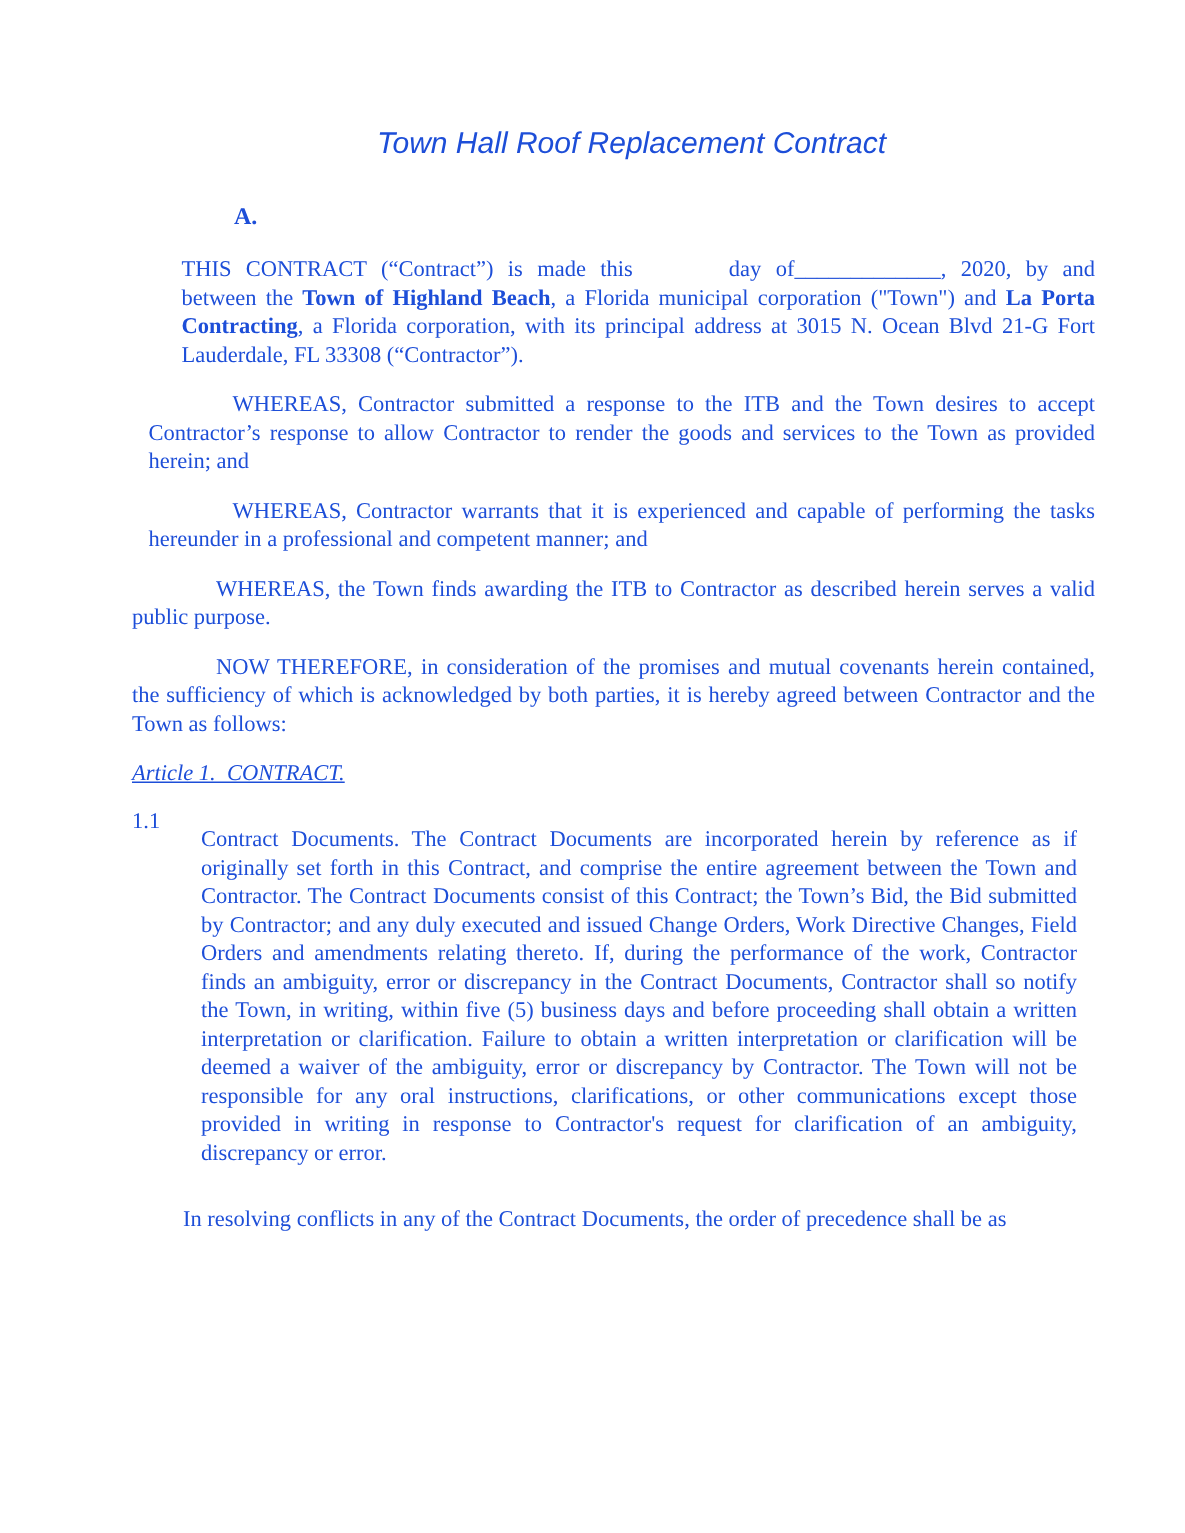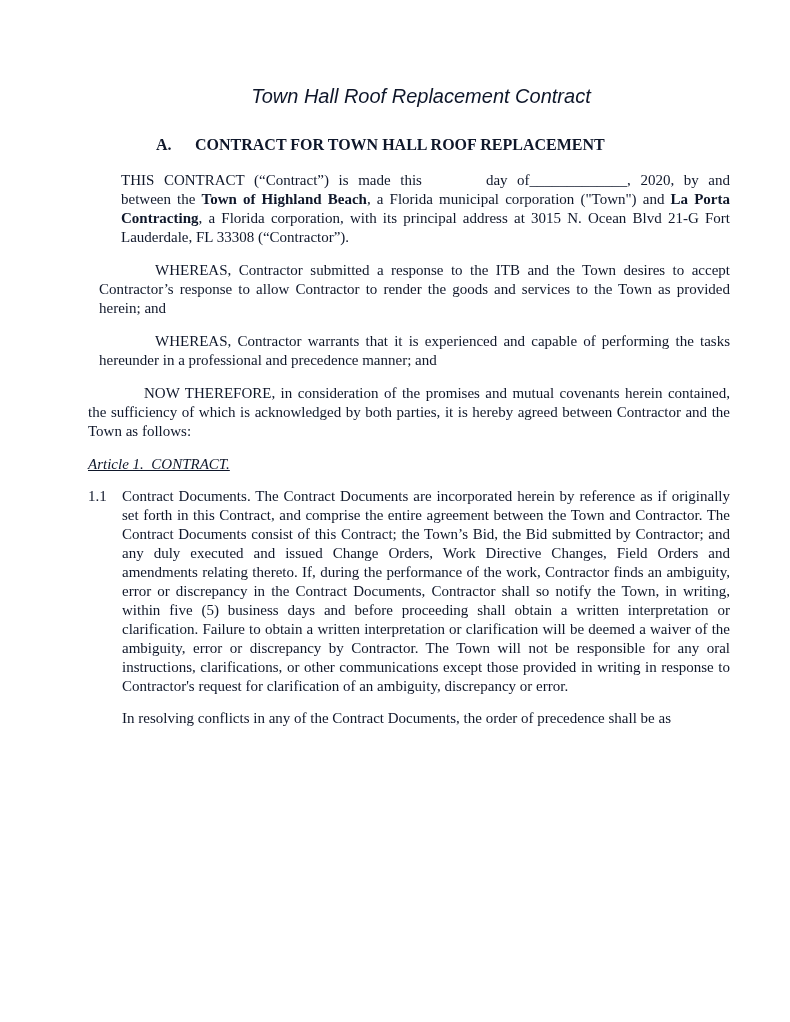--- a/index.html
+++ b/index.html
@@ -5,21 +5,21 @@
   html,body { margin:0; padding:0; background:#ffffff; }
   .page {
     position:relative;
     width:790px; height:1022px;
     box-sizing:border-box;
     background:#ffffff;
     padding:84px 60px 0 88px;
     font-family:"Liberation Serif", serif;
     font-size:15px;
     line-height:19px;
-    color:#0f172a;
+    color:#1d4ed8;
     overflow:hidden;
   }
   .doc-title {
     font-family:"Liberation Sans", sans-serif;
     font-style:italic;
     font-weight:normal;
     font-size:20px;
     line-height:24px;
     text-align:center;
     margin:0 0 0 24px;
@@ -36,40 +36,40 @@
   p { margin:0 0 14px 0; text-align:justify; }
   .intro { margin-top:16px;margin-left:33px; }
   .indent-first { text-indent:56px; }
   .whereas-list p:nth-child(-n+2) { margin-left:11px; }
   .b { font-weight:bold; }
   .gap { display:inline-block; width:64px; }
   .article-heading { margin:0 0 13px 0; text-align:left;font-style:italic; }
   .u { text-decoration:underline; }
   .clause { display:flex; margin:0 0 13px 0; }
   .clause-num { width:34px; flex:none; }
-  .clause-text { flex:1; margin:0; text-align:justify; }
+  .clause-text { flex:1; margin:12px; text-align:justify; }
   .closing { margin-left:34px; text-align:left; }
 </style>
 </head>
 <body>
 
 <div class="page">
 
   <h1 class="doc-title">Town Hall Roof Replacement Contract</h1>
 
   <div class="section-heading">
     <span class="heading-letter">A.</span>
-    <span class="heading-text">CONTRACT FOR TOWN HALL ROOF REPLACEMENT</span>
   </div>
 
   <p class="intro"><span>THIS CONTRACT (“Contract”) is made this</span><span class="gap"></span><span>day of_____________, 2020, by and between the </span><span class="b">Town of Highland Beach</span><span>, a Florida municipal corporation ("Town") and </span><span class="b">La Porta Contracting</span><span>, a Florida corporation, with its principal address at 3015 N. Ocean Blvd 21-G Fort Lauderdale, FL 33308 (“Contractor”).</span></p>
 
   <div class="whereas-list">
       <p class="indent-first">WHEREAS, Contractor submitted a response to the ITB and the Town desires to accept Contractor’s response to allow Contractor to render the goods and services to the Town as provided herein; and</p>
-      <p class="indent-first">WHEREAS, Contractor warrants that it is experienced and capable of performing the tasks hereunder in a professional and precedence manner; and</p>
+      <p class="indent-first">WHEREAS, Contractor warrants that it is experienced and capable of performing the tasks hereunder in a professional and competent manner; and</p>
+      <p class="indent-first">WHEREAS, the Town finds awarding the ITB to Contractor as described herein serves a valid public purpose.</p>
     </div>
 
   <p class="indent-first">NOW THEREFORE, in consideration of the promises and mutual covenants herein contained, the sufficiency of which is acknowledged by both parties, it is hereby agreed between Contractor and the Town as follows:</p>
 
   <p class="article-heading"><span class="u">Article 1.&nbsp; CONTRACT.</span></p>
 
   <div class="clause">
     <span class="clause-num">1.1</span>
     <p class="clause-text">Contract Documents. The Contract Documents are incorporated herein by reference as if originally set forth in this Contract, and comprise the entire agreement between the Town and Contractor. The Contract Documents consist of this Contract; the Town’s Bid, the Bid submitted by Contractor; and any duly executed and issued Change Orders, Work Directive Changes, Field Orders and amendments relating thereto. If, during the performance of the work, Contractor finds an ambiguity, error or discrepancy in the Contract Documents, Contractor shall so notify the Town, in writing, within five (5) business days and before proceeding shall obtain a written interpretation or clarification. Failure to obtain a written interpretation or clarification will be deemed a waiver of the ambiguity, error or discrepancy by Contractor. The Town will not be responsible for any oral instructions, clarifications, or other communications except those provided in writing in response to Contractor's request for clarification of an ambiguity, discrepancy or error.</p>
   </div>

